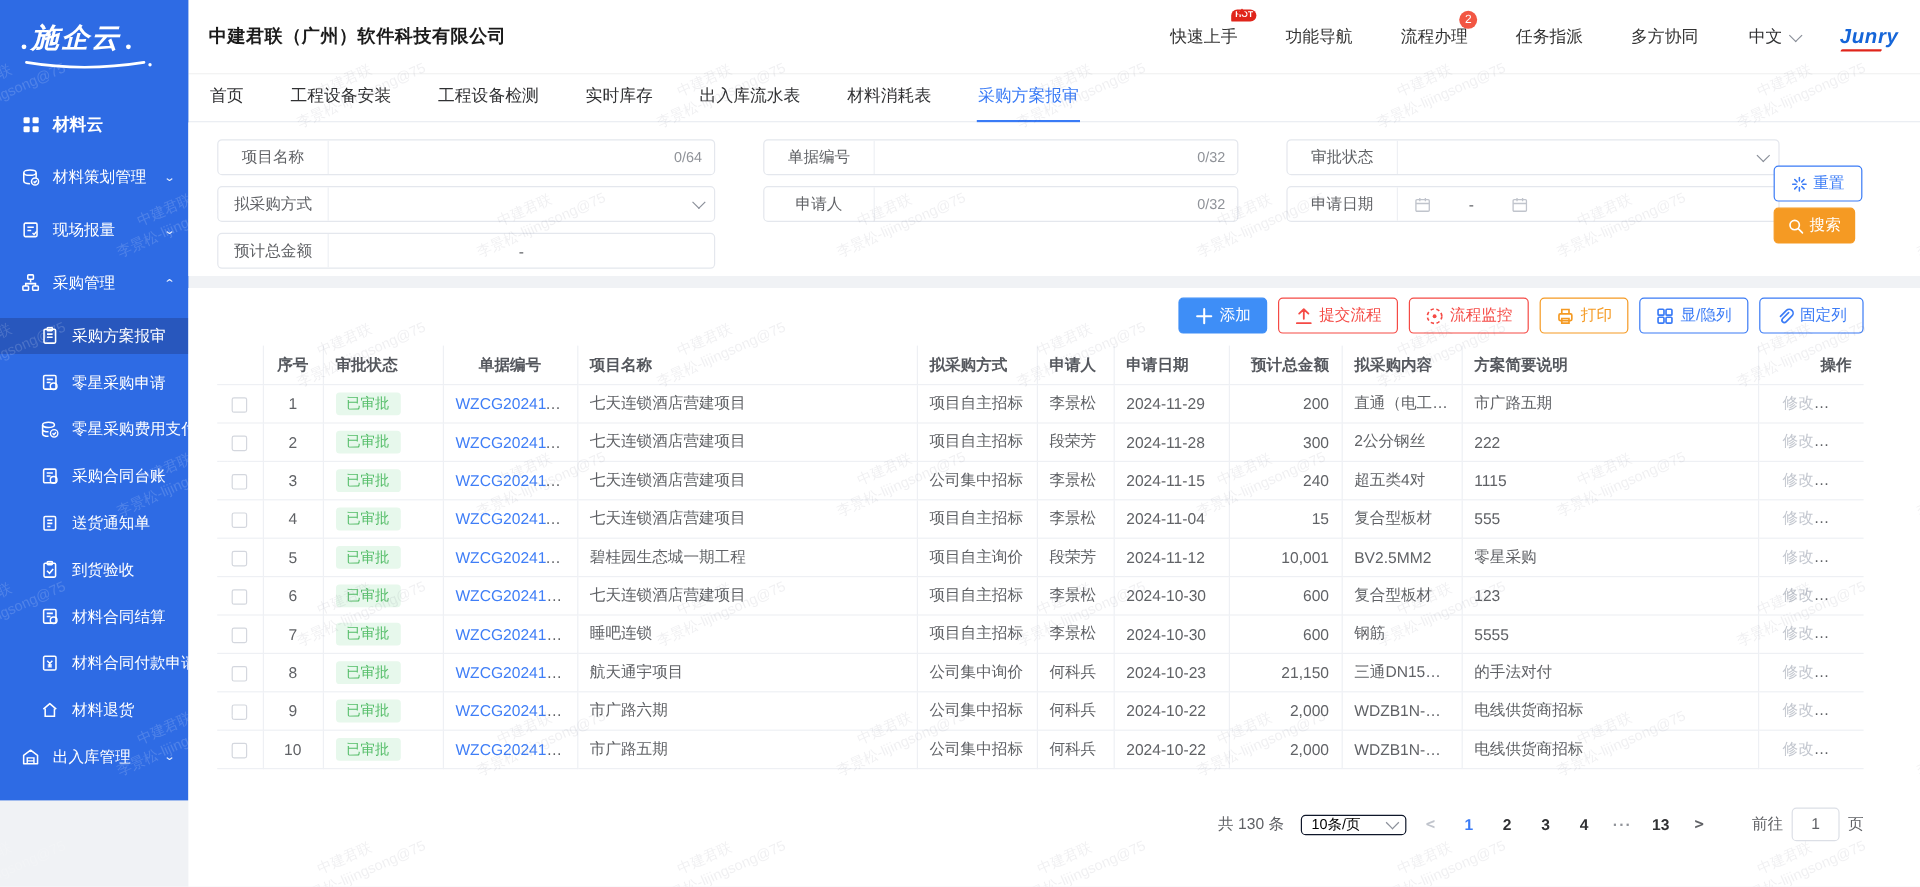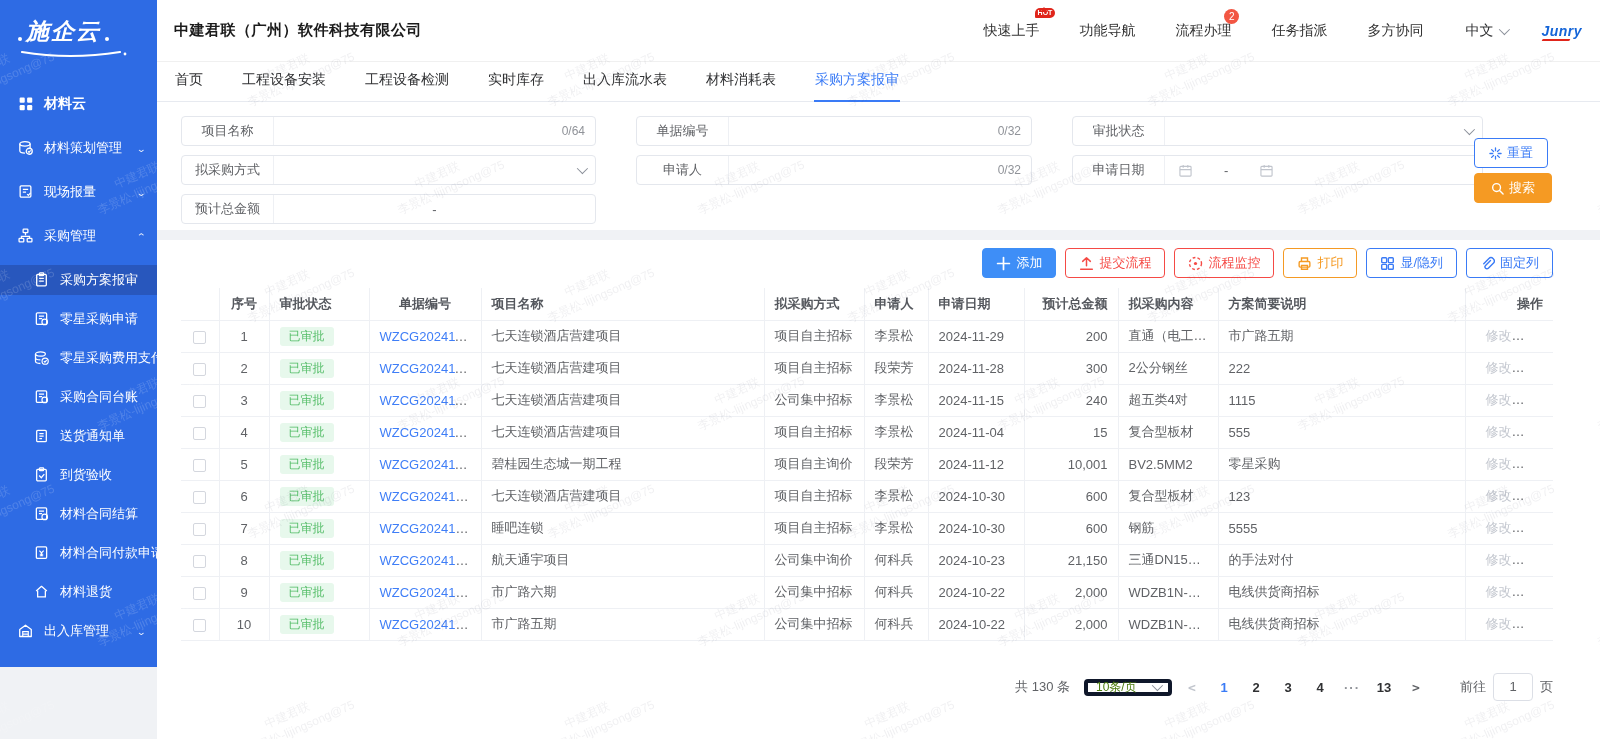--- a/index.html
+++ b/index.html
@@ -30,21 +30,21 @@
 
   .topbar { height:62px; background:#fff; display:flex; align-items:center; padding:0 18px 0 17px; border-bottom:1px solid #f0f0f0; }
   .company { font-size:15px; font-weight:bold; color:#1b1b1b; letter-spacing:.5px; }
   .top-nav { margin-left:auto; display:flex; align-items:center; gap:40px; font-size:14px; color:#333; }
   .top-nav-item { position:relative; cursor:pointer; white-space:nowrap; }
   .hot-badge { position:absolute; top:-14px; right:-16px; background:#e0251b; color:#fff; font-size:7px; font-weight:bold; padding:1px 3px; border-radius:5px 5px 5px 1px; line-height:8px; }
   .hot-badge:before { content:""; position:absolute; top:-5px; left:5px; border:4px solid transparent; border-bottom:5px solid #e0251b; }
   .num-badge { position:absolute; top:-13px; right:-8px; background:#f25643; color:#fff; font-size:10px; min-width:15px; height:15px; border-radius:8px; display:flex; align-items:center; justify-content:center; line-height:15px; }
   .lang { display:flex; align-items:center; gap:6px; margin-left:42px; font-size:14px; cursor:pointer; }
   .chev-down { width:8px; height:8px; border-right:1.5px solid #8a8f99; border-bottom:1.5px solid #8a8f99; transform:rotate(45deg) translateY(-2px); }
-  .brand { margin-left:34px; font-size:14px; font-weight:bold; font-style:italic; color:#1565d8; position:relative; letter-spacing:.5px; }
+  .brand { margin-left:34px; font-size:17px; font-weight:bold; font-style:italic; color:#1565d8; position:relative; letter-spacing:.5px; }
   .brand:after { content:""; position:absolute; left:1px; bottom:-2px; width:70%; height:2px; background:#e0251b; border-radius:2px; transform:skewX(-30deg); }
 
   .tabbar { background:#fff; display:flex; align-items:flex-end; padding:0 0 0 17px; height:40px; border-bottom:1px solid #e7eaf0; }
   .tab { font-size:14px; color:#303133; padding:0 1px 12px; margin-right:37px; cursor:pointer; position:relative; white-space:nowrap; }
   .tab.active { color:#3a7bf6; font-weight:500; }
   .tab.active:after { content:""; position:absolute; left:0; right:0; bottom:-1px; height:2px; background:#3a7bf6; }
 
   
   .filters { background:#fff; padding:14px 0 13px 24px; position:relative; height:128px; }
   .filter-grid { display:grid; grid-template-columns:415px 396px 411px; column-gap:40px; row-gap:9px; }
@@ -52,21 +52,21 @@
   .f-label { width:92px; text-align:center; color:#606266; border-right:1px solid #eef0f4; line-height:28px; flex:0 0 92px; white-space:nowrap; }
   .f-input { flex:1; height:100%; display:flex; align-items:center; padding:0 8px; color:#303133; }
   .f-input.center { justify-content:center; color:#606266; }
   .f-counter { color:#909399; font-size:12px; padding-right:10px; }
   .f-chev { padding-right:10px; display:flex; }
   .cal-ico { width:13px; height:13px; display:inline-flex; margin:0 6px; }
   .range-sep { color:#606266; margin:0 26px; }
   .filter-btns { position:absolute; right:48px; top:36px; display:flex; flex-direction:column; gap:5px; }
   .btn { display:inline-flex; align-items:center; justify-content:center; gap:5px; height:30px; border-radius:4px; font-size:13px; cursor:pointer; white-space:nowrap; border:1px solid transparent; }
   .btn-reset { width:74px; background:#fff; border-color:#3a7bf6; color:#3a7bf6; }
-  .btn-search { width:78px; background:#f59a23; color:#fff; border-color:#f59a23; }
+  .btn-search { width:68px; background:#f59a23; color:#fff; border-color:#f59a23; }
 
   .gap-strip { height:10px; background:#f0f2f5; }
 
   
   .panel { background:#fff; flex:1; padding:8px 47px 0 24px; position:relative; }
   .toolbar { display:flex; justify-content:flex-end; gap:9px; }
   .tb-btn { padding:0 13px; }
   .tb-primary { background:#3e8ef7; color:#fff; border-color:#3e8ef7; }
   .tb-danger { background:#fff; color:#f54a45; border-color:#f54a45; }
   .tb-warn { background:#fff; color:#f59a23; border-color:#f59a23; }
@@ -81,21 +81,21 @@
   thead th { border-top:none; }
   .al-c { text-align:center; } .al-r { text-align:right; } .al-l { text-align:left; }
   .cb { display:inline-block; width:13px; height:13px; border:1px solid #d4d7de; border-radius:2px; background:#fff; vertical-align:middle; cursor:pointer; }
   .badge-ok { display:inline-block; background:#e7f8ec; color:#54bd68; font-size:12px; padding:3px 9px; border-radius:3px; line-height:13px; }
   a.doclink { color:#3f7ef7; text-decoration:none; cursor:pointer; }
   .act { color:#c3c7cf; margin-left:10px; cursor:pointer; }
 
   
   .pagination { position:absolute; right:47px; bottom:38px; display:flex; align-items:center; gap:8px; font-size:13px; color:#606266; }
   .pg-total { margin-right:6px; }
-  .pg-size { display:flex; align-items:center; justify-content:space-between; width:88px; height:17px; border:4px solid #0f172a; border-radius:4px; padding:0 8px; font-size:12px; color:#4d7c0f; cursor:pointer; }
+  .pg-size { display:flex; align-items:center; justify-content:space-between; width:88px; height:17px; border:1px solid #0f172a; border-radius:4px; padding:0 8px; font-size:12px; color:#000000; cursor:pointer; }
   .pg-arrow { width:24px; text-align:center; font-weight:bold; cursor:pointer; font-family:"DejaVu Sans Mono",monospace; }
   .pg-prev { color:#c0c4cc; } .pg-next { color:#606266; }
   .pg-num { width:24px; text-align:center; font-weight:bold; color:#303133; cursor:pointer; }
   .pg-num.active { color:#3a7bf6; }
   .pg-num.dots { color:#909399; letter-spacing:1px; }
   .pg-goto { display:flex; align-items:center; gap:7px; margin-left:24px; }
   .pg-input { width:40px; height:28px; border:1px solid #dcdfe6; border-radius:4px; text-align:center; font-size:13px; color:#606266; line-height:26px; background:#fff; }
 
   
   #watermarks { position:absolute; inset:0; pointer-events:none; z-index:60; overflow:hidden; }

